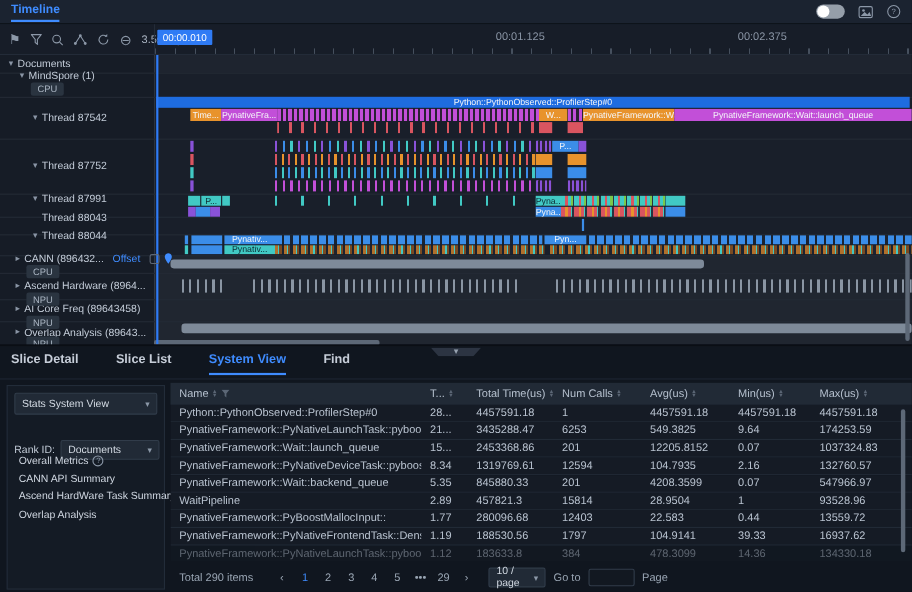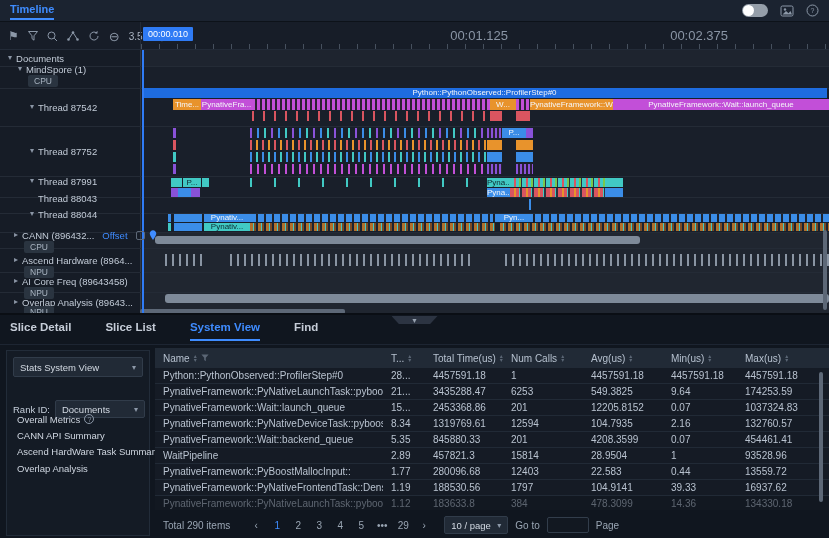--- a/index.html
+++ b/index.html
@@ -14,21 +14,21 @@
   .ticon{color:#8c98a8;display:flex;align-items:center;}
   
   .toolbar{position:absolute;left:0;top:22px;right:0;height:28px;background:#171d28;border-bottom:1px solid #232b38;}
   .tools{position:absolute;left:8px;top:0;height:28px;display:flex;align-items:center;gap:9px;color:#8c98a8;}
   .tool{font-size:12px;line-height:1;display:flex;align-items:center;}
   .zoomlbl{font-size:10px;color:#aab4c2;}
   .ruler{position:absolute;left:140px;top:0;right:0;height:28px;border-left:1px solid #232b38;}
   .ruler-ticks{position:absolute;left:0;right:0;bottom:1px;height:5px;
      background:repeating-linear-gradient(90deg,#46505e 0 1px,transparent 1px 18px);}
   .cursor-chip{position:absolute;left:2px;top:5px;background:#2f7bf5;color:#fff;font-size:9px;padding:2px 5px;border-radius:1px;}
-  .tick-label{position:absolute;top:6px;width:70px;margin-left:-35px;text-align:right;font-size:13px;color:#8a95a5;}
+  .tick-label{position:absolute;top:6px;width:70px;margin-left:-35px;text-align:center;font-size:10px;color:#8a95a5;}
   
   #tl-body{position:absolute;left:0;top:50px;right:0;height:265px;background:#161c26;border-bottom:2px solid #0a0e14;overflow:hidden;}
   .track-bg{position:absolute;left:140px;top:0;right:0;bottom:0;background:#191f2a;border-left:1px solid #2a3340;}
   .band{position:absolute;left:140px;right:0;}
   .sep{position:absolute;left:0;right:0;height:1px;background:#242b36;}
   .tree-row{position:absolute;display:flex;align-items:center;gap:4px;font-size:9.5px;color:#c3ccd8;white-space:nowrap;height:12px;}
   .arr{color:#8a95a5;font-size:8px;line-height:1;}
   .offset-link{color:#3f8cff;margin-left:4px;}
   .cbx{width:9px;height:9px;border:1px solid #5d6877;border-radius:2px;margin-left:4px;}
   .badge{position:absolute;font-size:8.5px;color:#aab5c2;background:#2a3440;padding:1px 6px;border-radius:2px;line-height:1.2;}
@@ -78,21 +78,21 @@
   .sorters{display:flex;flex-direction:column;line-height:4.5px;font-size:6px;color:#5b6675;}
   .funnel{color:#5b6675;display:flex;}
   .tbody{height:142px;overflow:hidden;}
   .tr{height:16px;align-items:center;border-bottom:1px solid #212a36;background:#151b25;}
   .tr.dim{opacity:.45;}
   .td{padding-left:8px;font-size:10px;color:#b9c3d0;white-space:nowrap;overflow:hidden;}
   .vscroll{position:absolute;right:6px;top:24px;width:4px;height:130px;background:#5d6877;border-radius:2px;}
   .pagination{position:absolute;left:8px;right:0;bottom:0;height:26px;display:flex;align-items:center;gap:7px;font-size:10px;color:#9aa6b4;}
   .pagebtn{min-width:14px;text-align:center;}
   .pagebtn.active{color:#3f8cff;}
-  .size-select{width:64px;height:18px;margin-left:6px;text-align:right;}
+  .size-select{width:52px;height:18px;margin-left:6px;}
   .goto-input{width:42px;height:16px;background:#121821;border:1px solid #323d4b;border-radius:2px;color:#d0d6df;font-size:10px;padding:0 4px;}
   svg{display:block;}
 </style>
 </head>
 <body>
 
 <div id="app">
 
   <div class="topbar">
     <span class="apptab">Timeline</span>
@@ -449,21 +449,21 @@
             <div class="td">2.16</div>
             <div class="td">132760.57</div>
           </div>
           <div class="tr">
             <div class="td">PynativeFramework::Wait::backend_queue</div>
             <div class="td">5.35</div>
             <div class="td">845880.33</div>
             <div class="td">201</div>
             <div class="td">4208.3599</div>
             <div class="td">0.07</div>
-            <div class="td">454461.41</div>
+            <div class="td">547966.97</div>
           </div>
           <div class="tr">
             <div class="td">WaitPipeline</div>
             <div class="td">2.89</div>
             <div class="td">457821.3</div>
             <div class="td">15814</div>
             <div class="td">28.9504</div>
             <div class="td">1</div>
             <div class="td">93528.96</div>
           </div>

